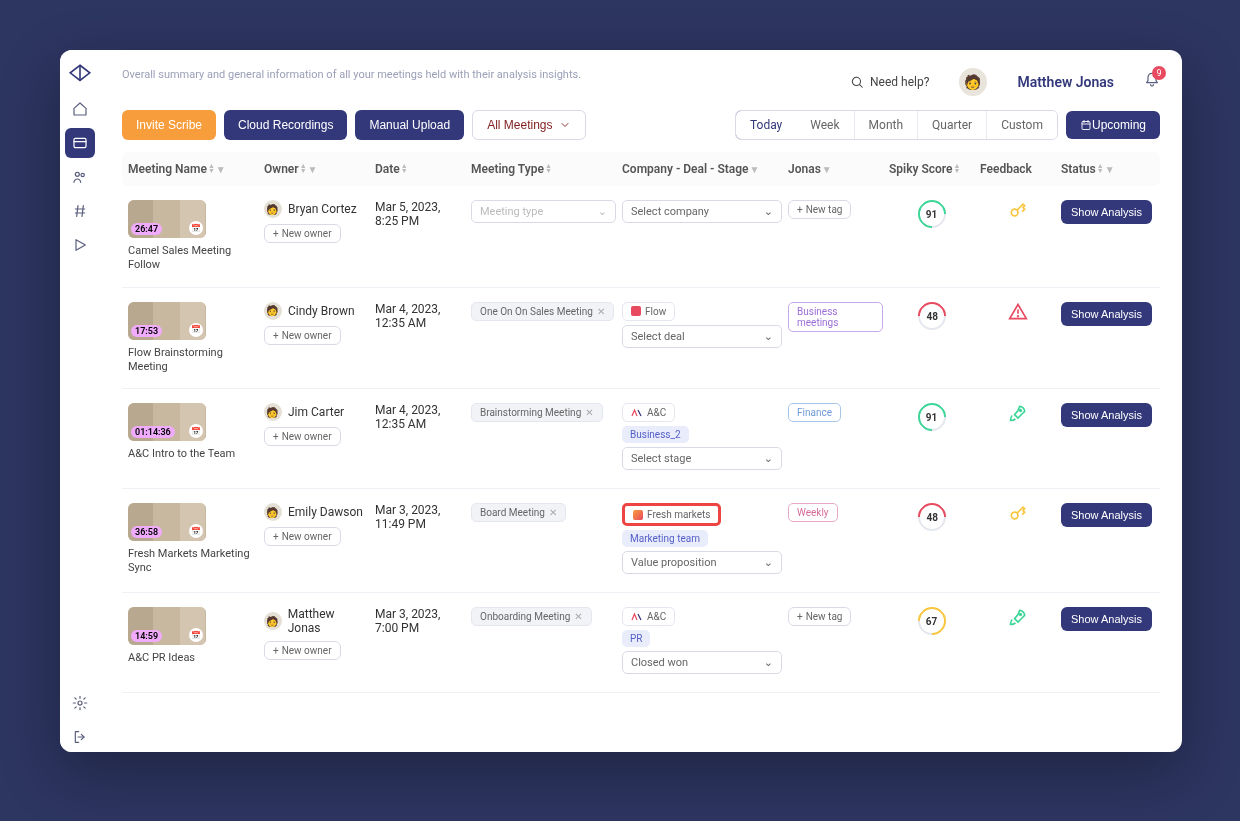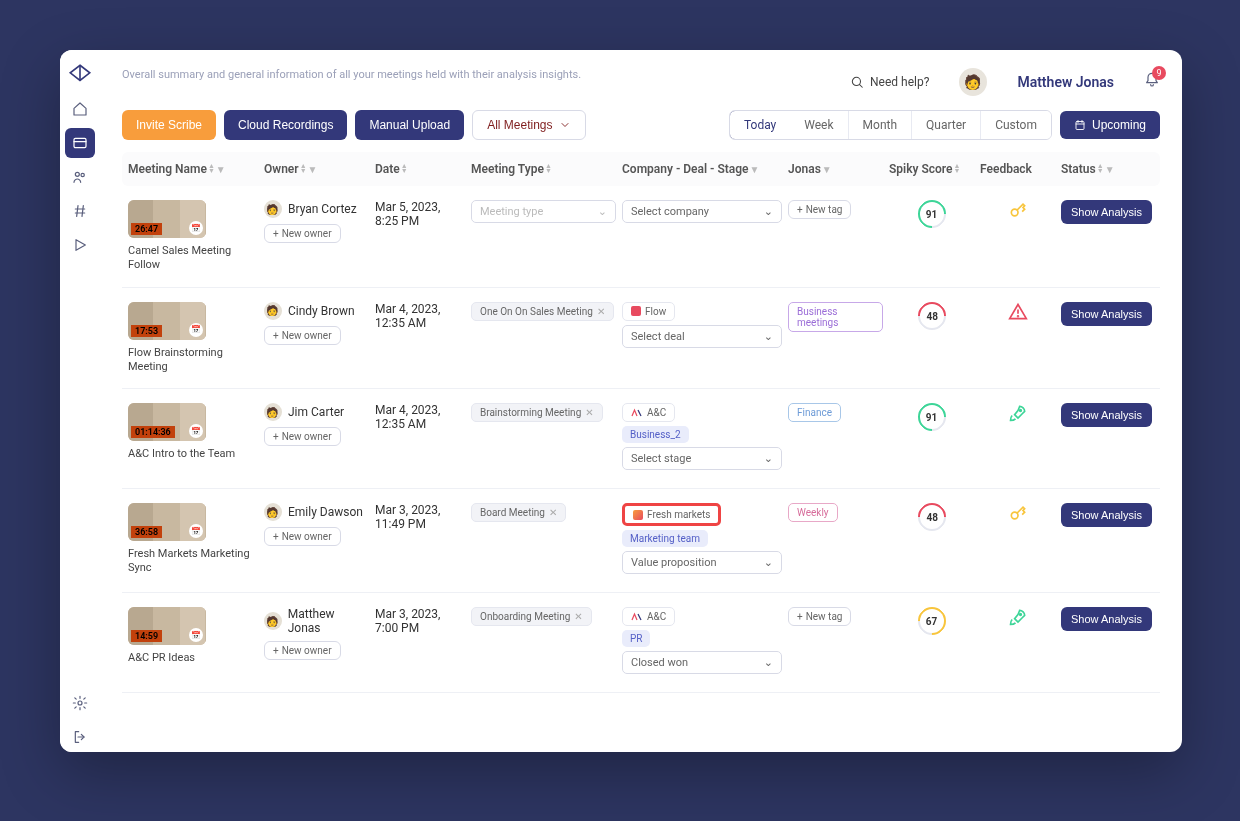--- a/index.html
+++ b/index.html
@@ -25,33 +25,33 @@
 .toolbar-left { display: flex; gap: 8px; }
 .btn { border: none; border-radius: 6px; padding: 7px 14px; font-size: 12px; cursor: pointer; font-weight: 500; }
 .btn-orange { background: #f89d3c; color: #fff; }
 .btn-navy { background: #33387a; color: #fff; }
 .btn-outline { background: #fff; border: 1px solid #d8dae6; color: #7f1d1d; display: inline-flex; align-items: center; gap: 6px; }
 .toolbar-right { display: flex; gap: 8px; align-items: center; }
 .seg { display: flex; border: 1px solid #d8dae6; border-radius: 6px; overflow: hidden; }
 .seg-item { padding: 7px 14px; font-size: 12px; cursor: pointer; color: #666; background: #fff; border-right: 1px solid #e8eaf2; }
 .seg-item:last-child { border-right: none; }
 .seg-item.active { color: #33387a; border: 1px solid #33387a; margin: -1px; border-radius: 6px 0 0 6px; }
-.btn-upcoming { background: #33387a; color: #fff; display: inline-flex; align-items: center; gap: 6px; }
+.btn-upcoming { background: #33387a; color: #fff; display: inline-flex; align-items: center; gap: 0; }
 .table-head { display: grid; grid-template-columns: 130px 105px 90px 145px 160px 95px 85px 75px 80px 40px; gap: 6px; padding: 10px 6px; background: #fbfbfc; border-radius: 6px; font-size: 12px; color: #555; font-weight: 600; }
 .th { display: flex; align-items: center; gap: 1px; }
 .th .sorters { display: inline-flex; flex-direction: column; line-height: 5px; font-size: 7px; color: #bbb; cursor: pointer; }
 .th .filter { color: #bbb; font-size: 10px; cursor: pointer; }
 .rows { flex: 1; overflow: auto; }
 .row { display: grid; grid-template-columns: 130px 105px 90px 145px 160px 95px 85px 75px 80px 40px; gap: 6px; padding: 14px 6px; border-bottom: 1px solid #eef0f5; font-size: 12px; color: #333; align-items: flex-start; }
 .thumb-wrap { display: flex; flex-direction: column; gap: 6px; }
 .thumb { width: 78px; height: 38px; background: #d4c5b0; border-radius: 6px; position: relative; overflow: hidden; display:flex; }
 .thumb .p { flex:1; background: #b8a890; border-right:1px solid #c8b8a0;}
 .thumb .p:nth-child(2){background:#c8b8a0}
 .thumb .p:nth-child(3){background:#d4c5b0}
-.thumb-time { position: absolute; bottom: 3px; left: 3px; background: #c2410c; color: #000; font-size: 9px; padding: 1px 4px; border-radius: 0; font-weight: 600; }
+.thumb-time { position: absolute; bottom: 3px; left: 3px; background: #f0abfc; color: #000; font-size: 9px; padding: 1px 4px; border-radius: 6px; font-weight: 600; }
 .thumb-icon { position: absolute; bottom: 3px; right: 3px; background: #fff; border-radius: 50%; width: 14px; height: 14px; display: flex; align-items: center; justify-content: center; font-size: 8px; color:#555;}
 .meeting-title { font-size: 11px; color: #444; line-height: 1.3; }
 .owner-cell { display: flex; flex-direction: column; gap: 6px; }
 .owner-name { display: flex; align-items: center; gap: 6px; }
 .owner-name .mini-avatar { width: 18px; height: 18px; border-radius: 50%; background: #e5e0d5; font-size: 10px; display: flex; align-items: center; justify-content: center; }
 .new-owner { border: 1px solid #d8dae6; border-radius: 6px; padding: 3px 8px; font-size: 10px; color: #666; cursor: pointer; display: inline-flex; align-items:center; gap:3px; width: fit-content; }
 .date-cell { font-size: 12px; color: #333; }
 .type-cell .pill, .comp-cell .pill, .tag-cell .pill { display: inline-flex; align-items: center; gap: 4px; border-radius: 5px; padding: 3px 8px; font-size: 10px; margin-bottom: 4px; }
 .pill-grey { background: #f2f3f7; color: #666; border: 1px solid #e5e7ef; }
 .pill-grey .x { color: #aaa; cursor: pointer; }

